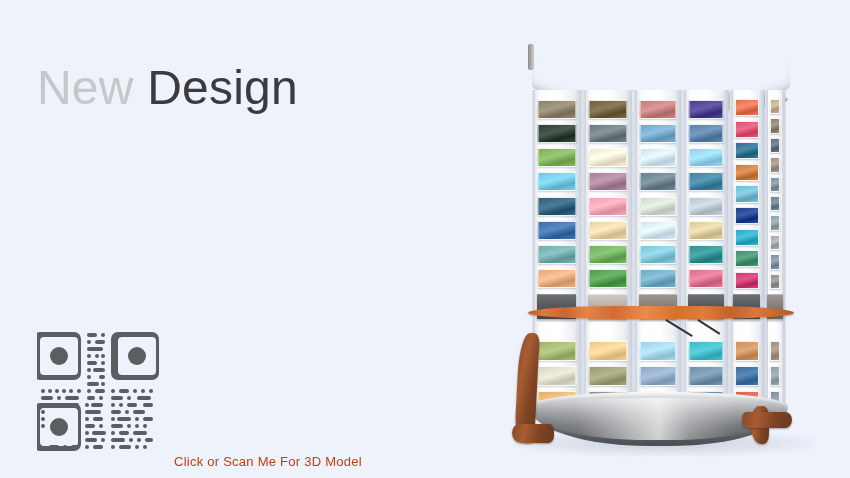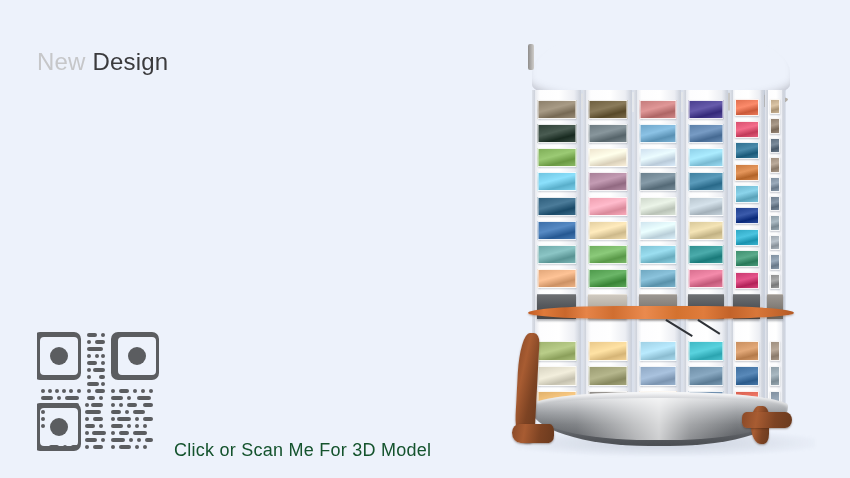--- a/index.html
+++ b/index.html
@@ -8,41 +8,41 @@
     background:#edf2fb;
     font-family:"Liberation Sans", sans-serif;
     position:relative;
   }
   .canvas{position:absolute;inset:0;background:#edf2fb;}
 
   
   .left-panel{position:absolute;left:0;top:0;width:470px;height:478px;}
 
   .title{
-    position:absolute;left:37px;top:48px;
-    font-size:24px;font-weight:400;letter-spacing:.2px;
+    position:absolute;left:37px;top:60px;
+    font-size:48px;font-weight:400;letter-spacing:.2px;
     white-space:nowrap;
   }
   .title .t-light{color:#c6c7c9;}
   .title .t-dark{color:#3b3b3d;font-weight:500;}
 
   .body-copy{
     position:absolute;left:38px;top:120px;width:345px;
     font-size:14.6px;line-height:19.8px;color:#3c3f45;
     letter-spacing:.1px;
   }
   .body-copy p{margin:0;}
 
   
   .qr-wrap{position:absolute;left:37px;top:329px;width:122px;height:126px;}
   .qr-wrap svg{display:block;width:122px;height:126px;}
 
   .qr-caption{
-    position:absolute;left:174px;top:440px;
-    font-size:18px;color:#14532d;letter-spacing:.25px;white-space:nowrap;
+    position:absolute;left:174px;top:454px;
+    font-size:13px;color:#c2410c;letter-spacing:.25px;white-space:nowrap;
   }
 
   
   .render{position:absolute;left:470px;top:0;width:380px;height:478px;}
 
   
   .floor-shadow{
     position:absolute;left:45px;top:430px;width:300px;height:26px;
     background:radial-gradient(ellipse at 50% 50%, rgba(120,130,150,.30) 0%, rgba(140,150,170,.12) 55%, rgba(160,170,190,0) 78%);
     filter:blur(1px);

